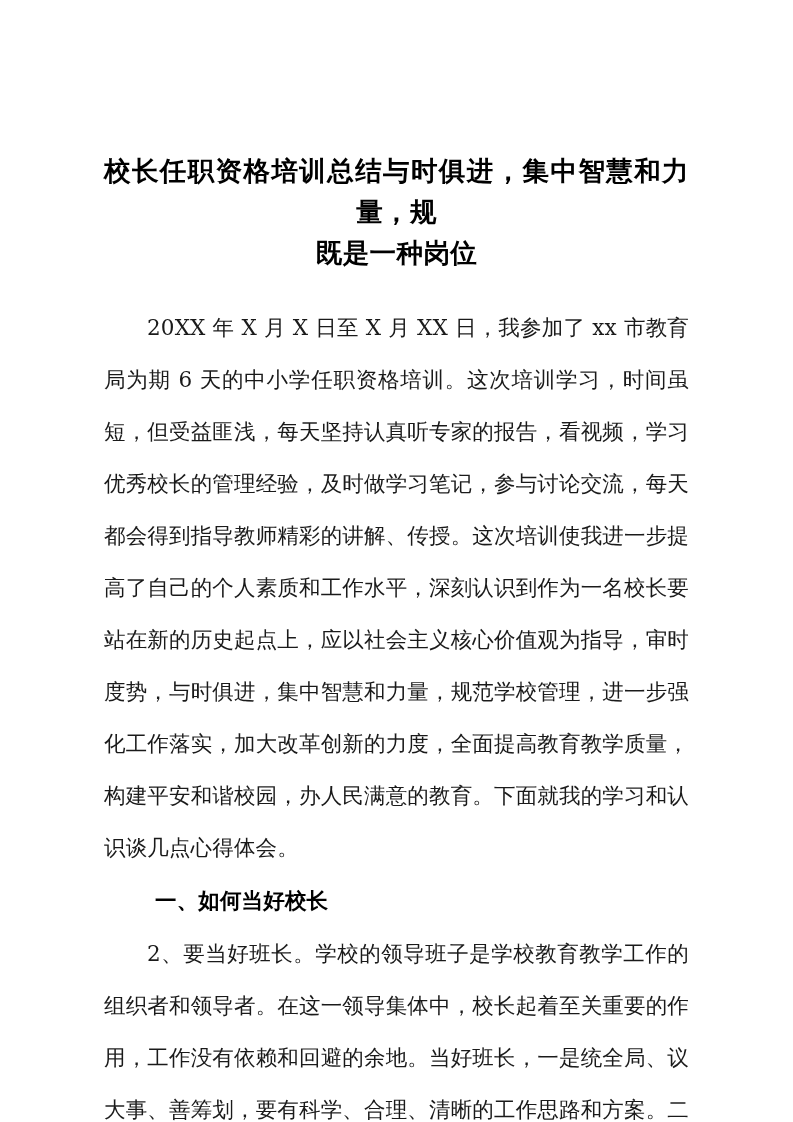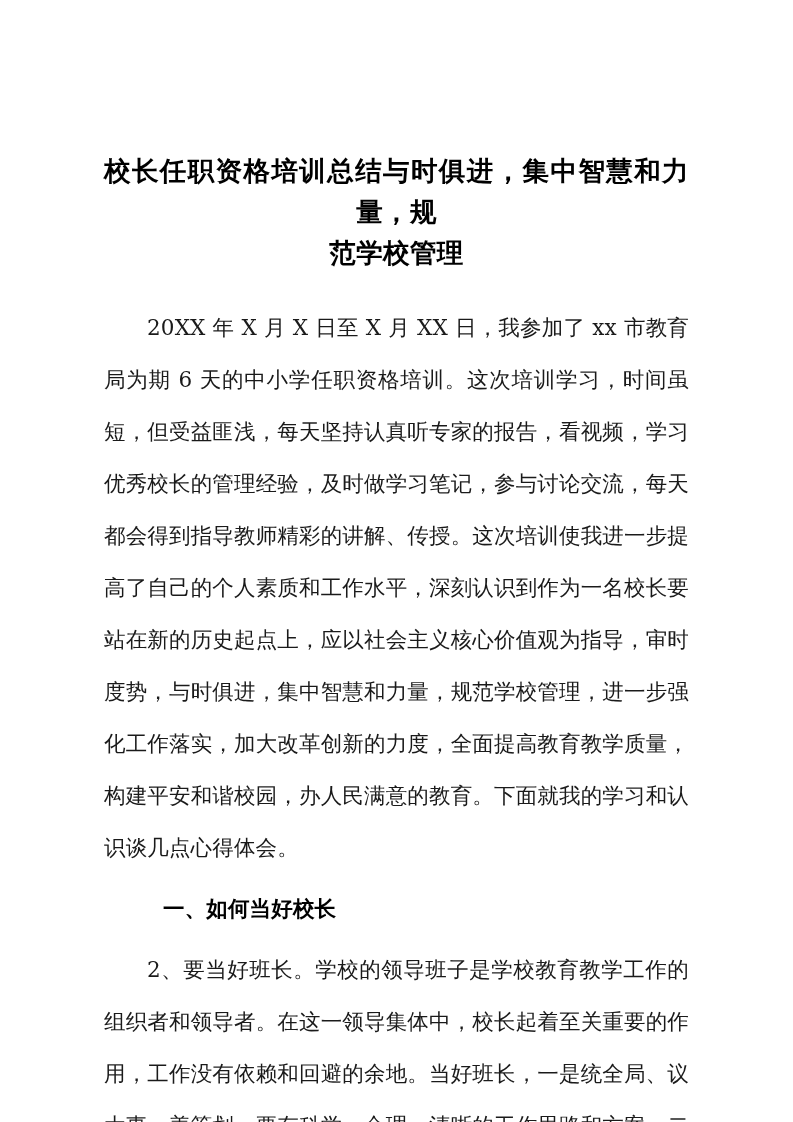--- a/index.html
+++ b/index.html
@@ -50,34 +50,34 @@
     margin: 0;
     text-indent: 43px;
     color: #1a1a1a;
     letter-spacing: 0.15px;
   }
   .section-heading {
     font-family: "DejaVu Sans", "Liberation Sans", sans-serif;
     font-weight: 700;
     font-size: 21.5px;
     line-height: 38.2px;
-    margin: 16px;
+    margin: 8px;
     text-indent: 43px;
     color: #000000;
     text-align: left;
     letter-spacing: 0.15px;
   }
 </style>
 </head>
 <body>
 
 <div class="page">
   <div class="content">
 
-    <h1 class="doc-title"><span>校长任职资格培训总结与时俱进，集中智慧和力量，规</span><br><span>范学校管理</span></h1>
+    <h1 class="doc-title"><span>校长任职资格培训总结与时俱进，集中智慧和力量，规</span><br><span>既是一种岗位</span></h1>
 
     <p class="body-para">20XX 年 X 月 X 日至 X 月 XX 日，我参加了 xx 市教育局为期 6 天的中小学任职资格培训。这次培训学习，时间虽短，但受益匪浅，每天坚持认真听专家的报告，看视频，学习优秀校长的管理经验，及时做学习笔记，参与讨论交流，每天都会得到指导教师精彩的讲解、传授。这次培训使我进一步提高了自己的个人素质和工作水平，深刻认识到作为一名校长要站在新的历史起点上，应以社会主义核心价值观为指导，审时度势，与时俱进，集中智慧和力量，规范学校管理，进一步强化工作落实，加大改革创新的力度，全面提高教育教学质量，构建平安和谐校园，办人民满意的教育。下面就我的学习和认识谈几点心得体会。</p>
 
     <p class="section-heading">一、如何当好校长</p>
 
 
     <p class="body-para">2、要当好班长。学校的领导班子是学校教育教学工作的组织者和领导者。在这一领导集体中，校长起着至关重要的作用，工作没有依赖和回避的余地。当好班长，一是统全局、议大事、善筹划，要有科学、合理、清晰的工作思路和方案。二是作为“第一责任人”要善于让班子成员人尽其才、才尽其用。做到</p>
 
   </div>
 </div>

